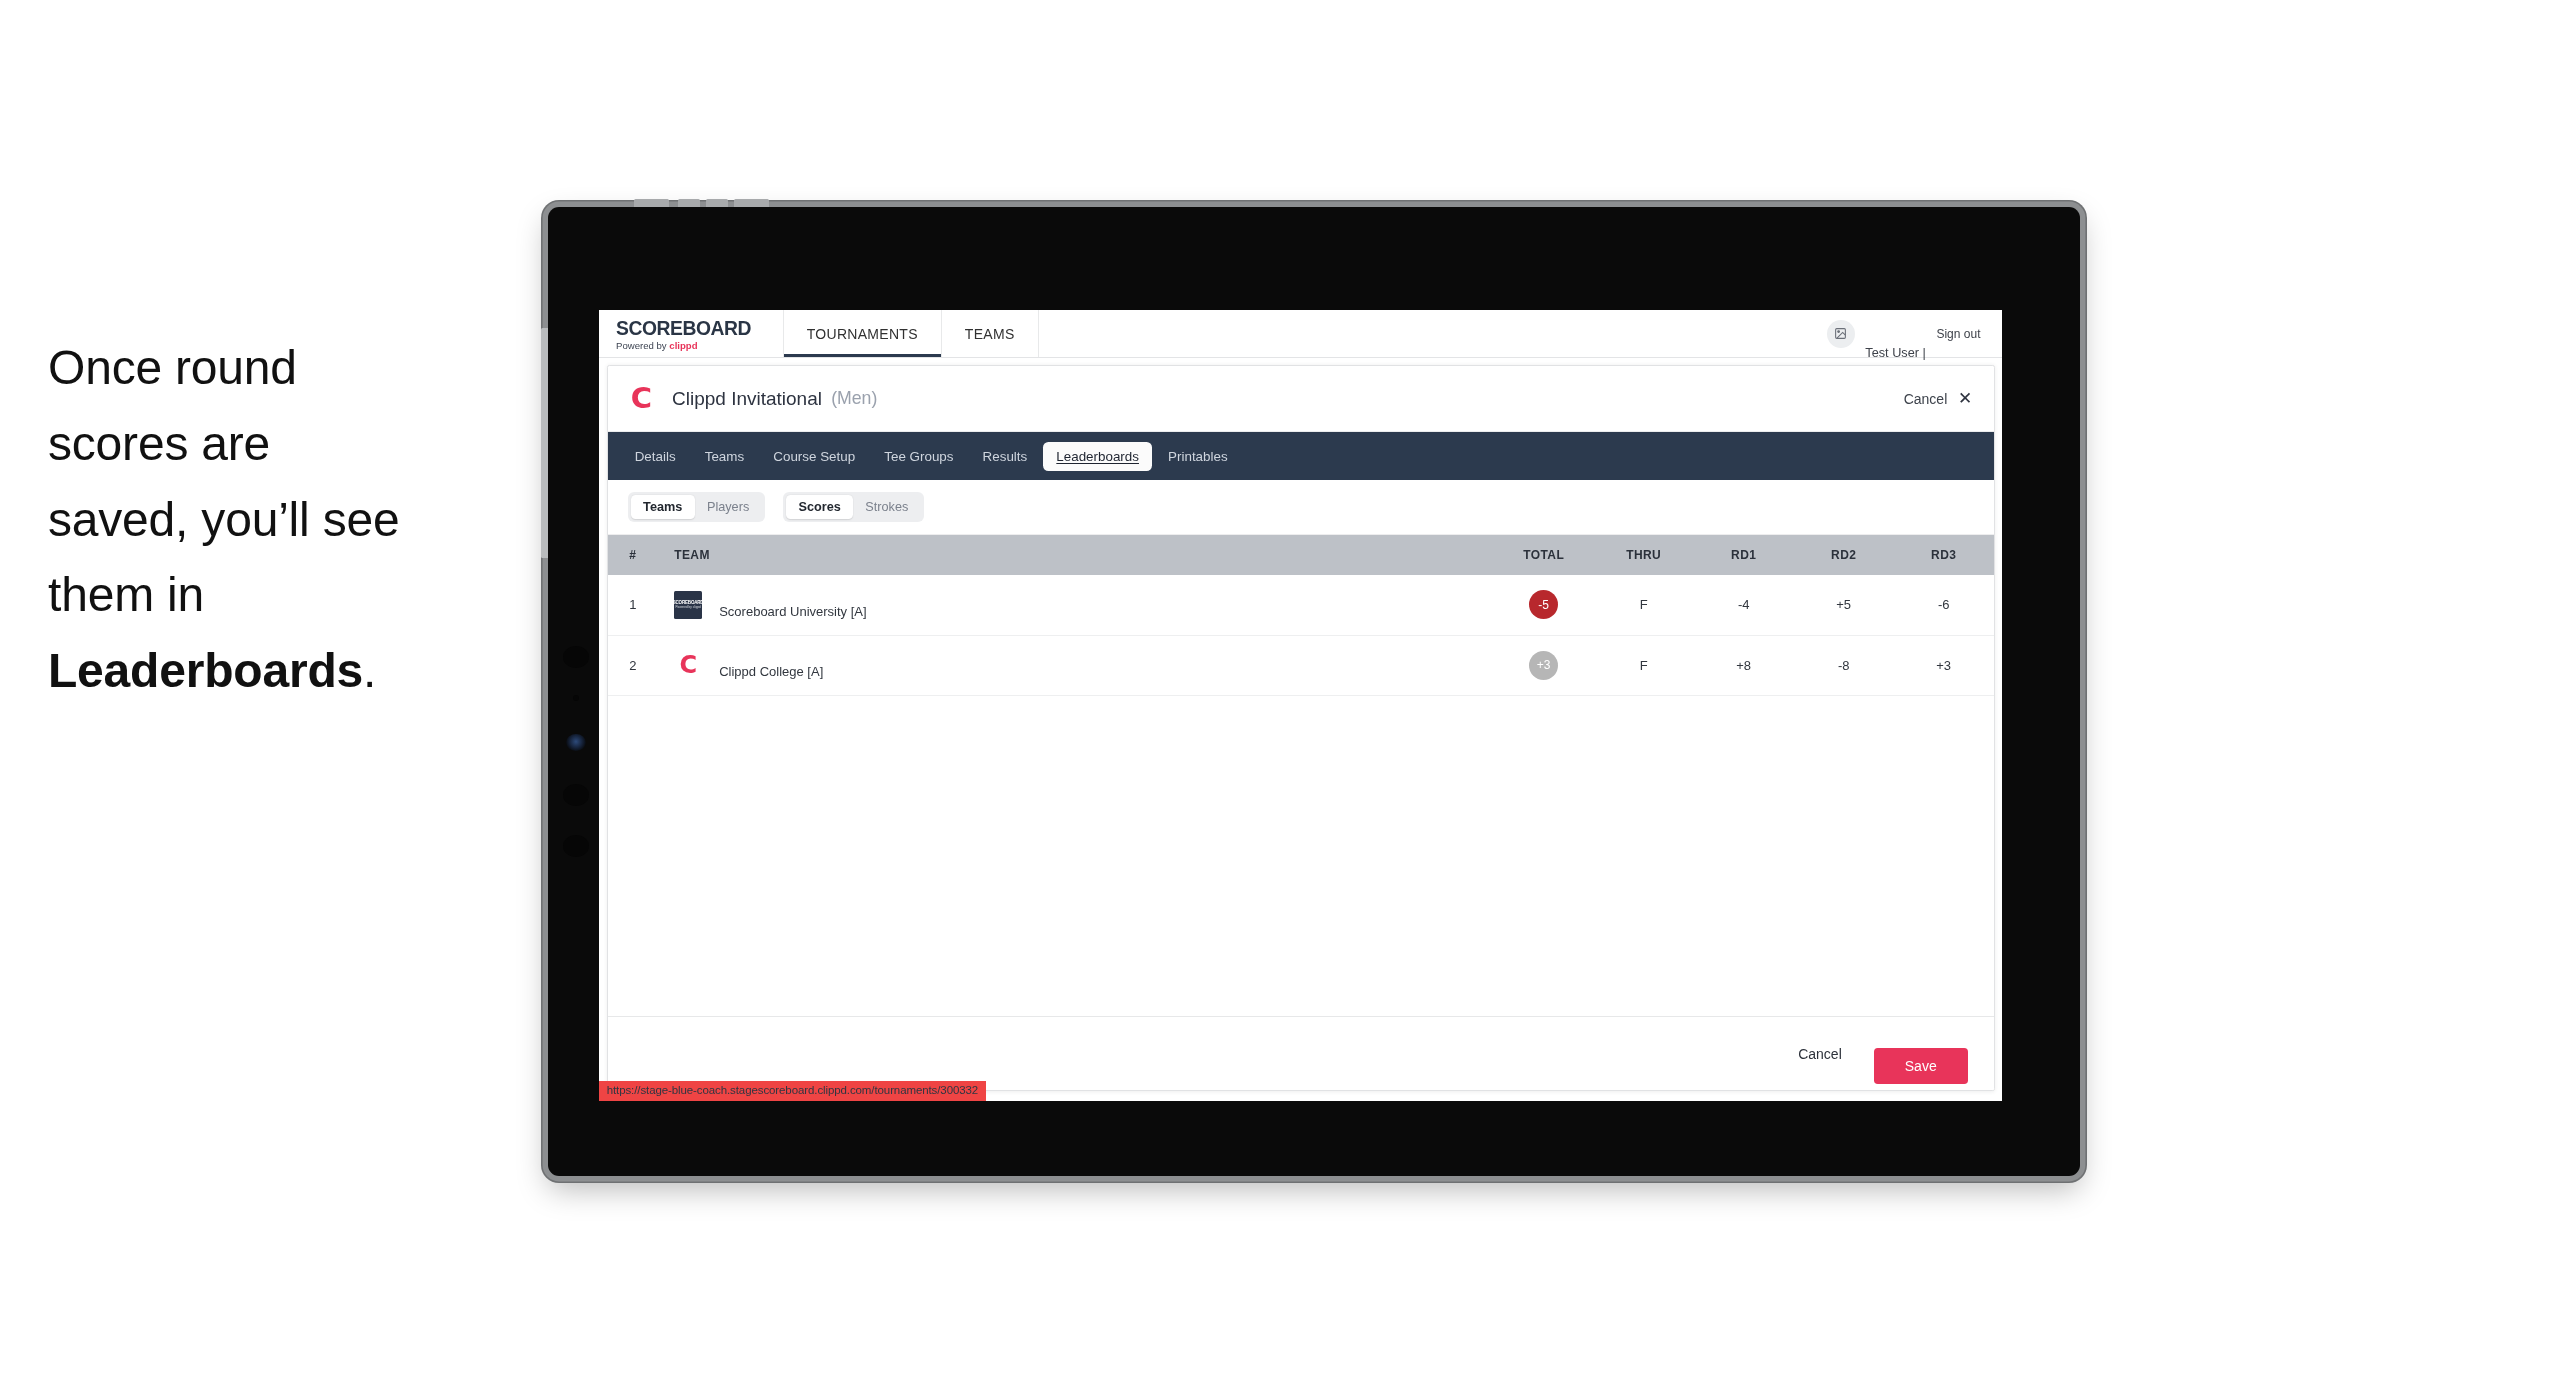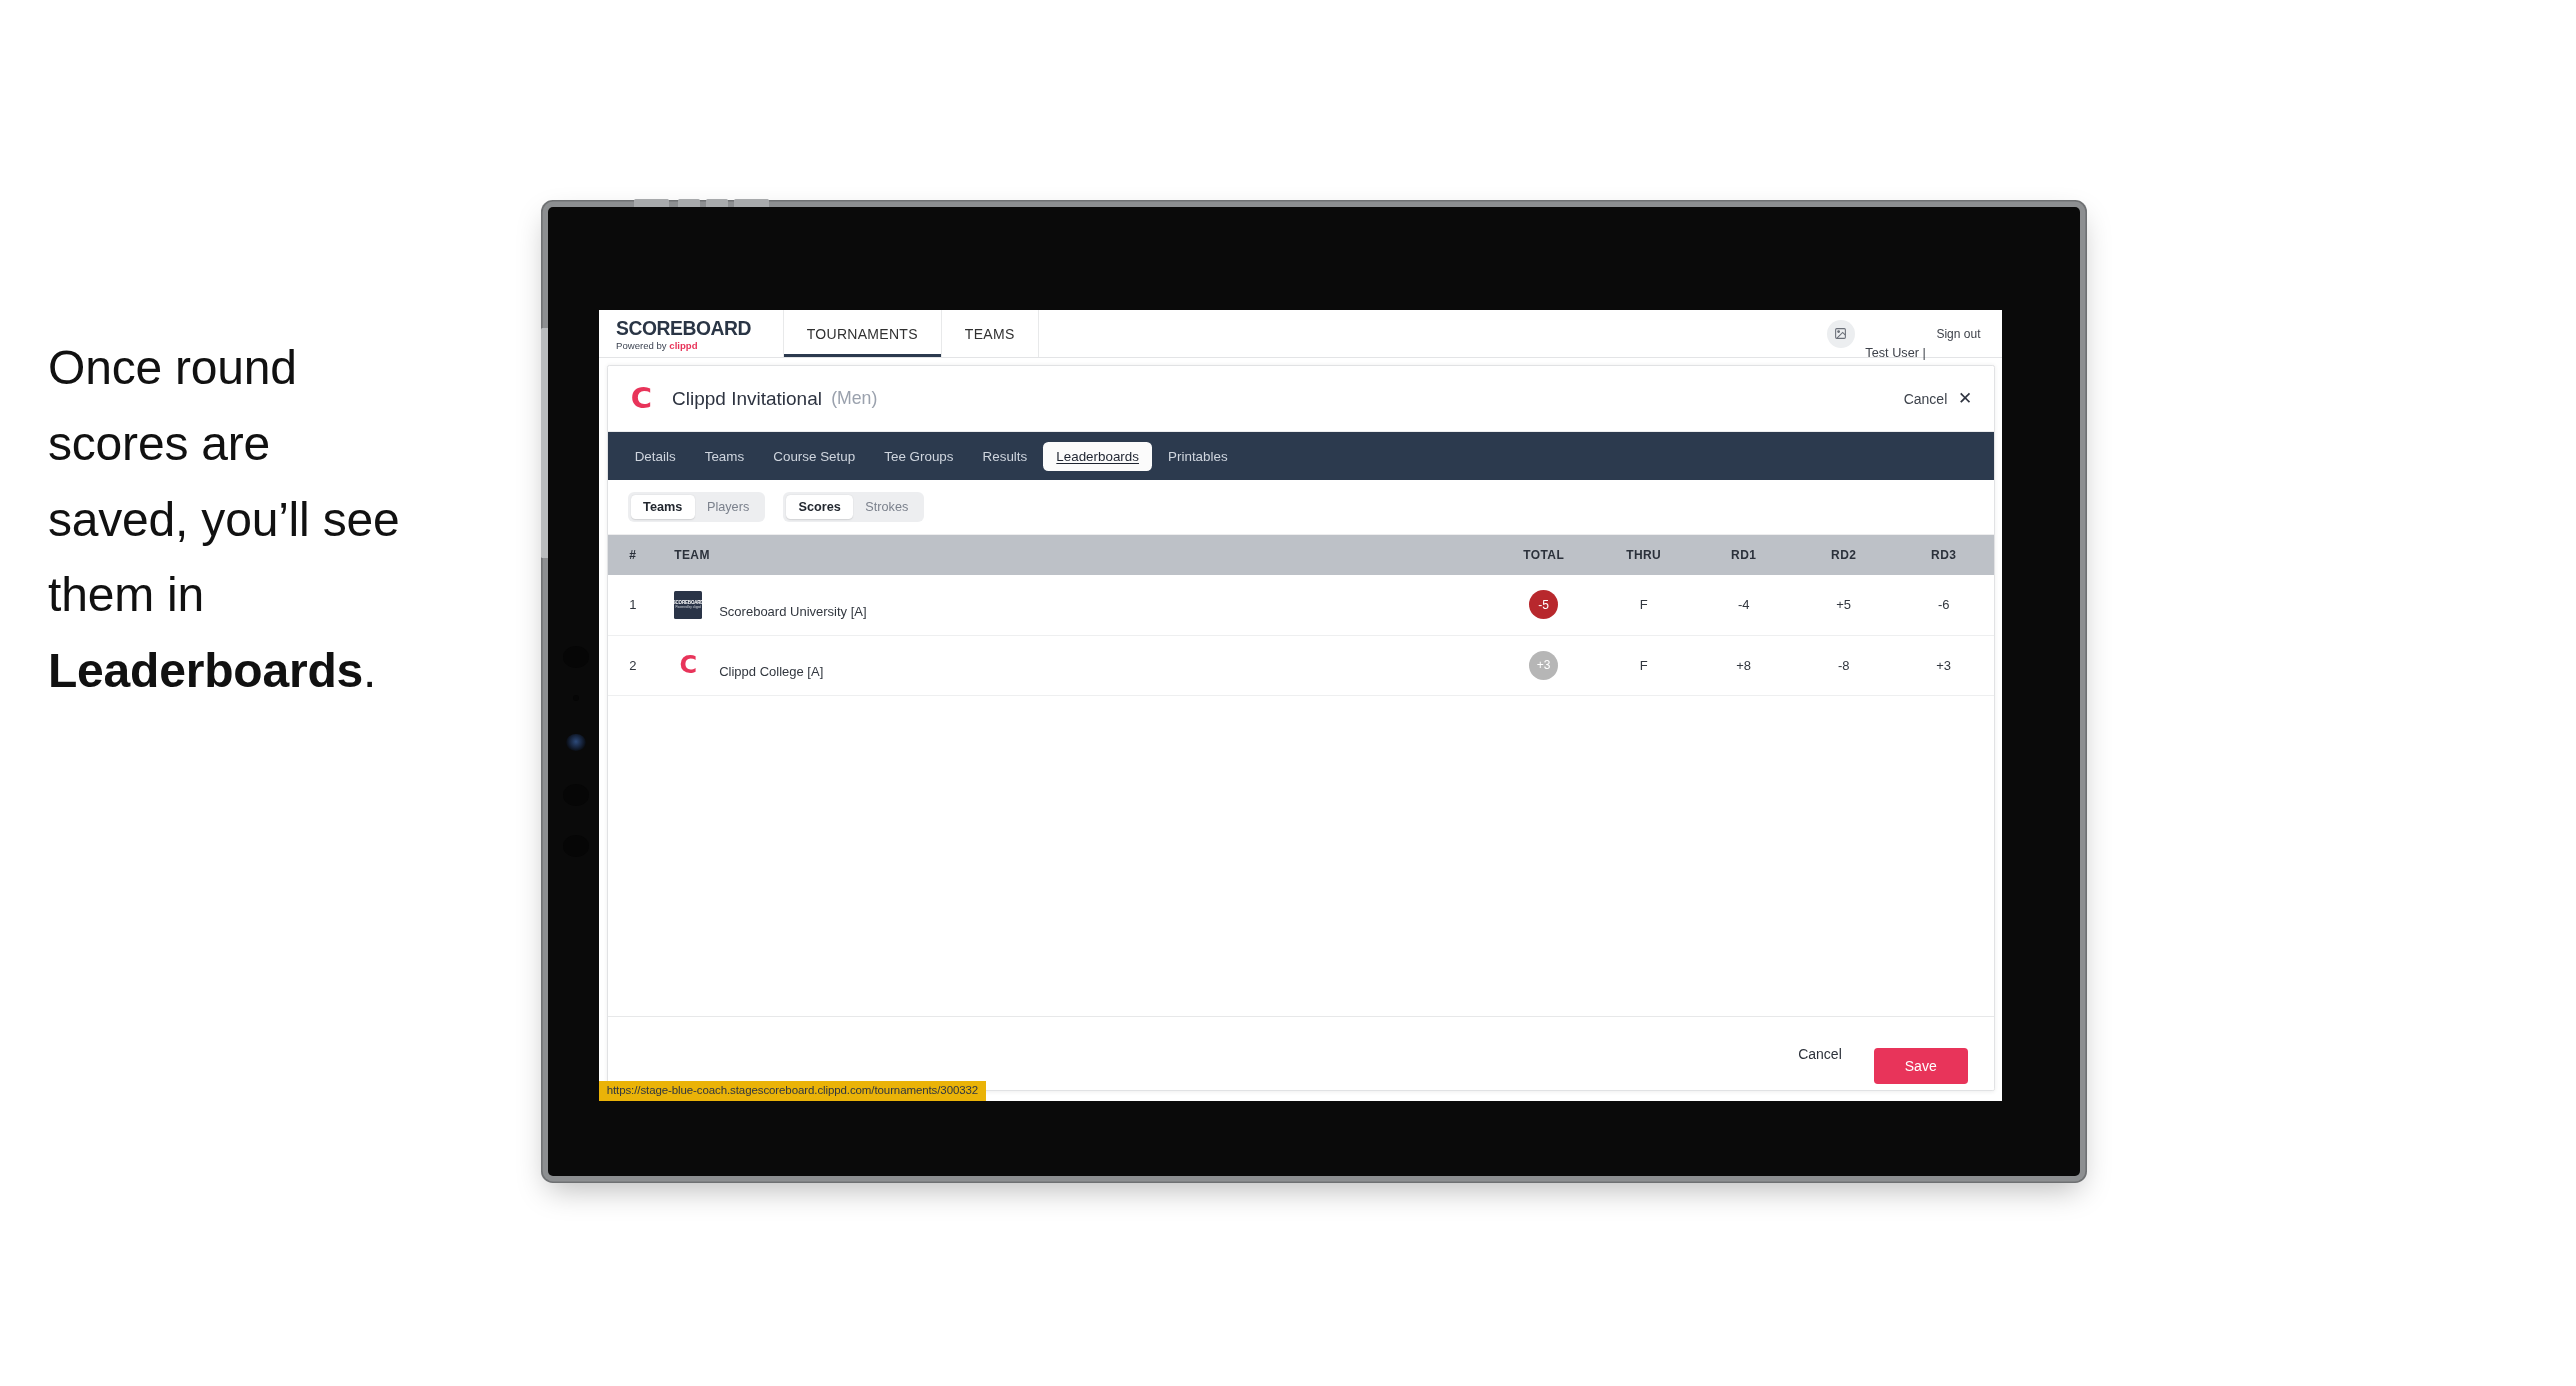--- a/index.html
+++ b/index.html
@@ -21,21 +21,21 @@
     letter-spacing: -0.2px;
   }
   #caption .bold { font-weight: bold; }
 
   
   #device {
     position: absolute;
     left: 548px; top: 207px;
     width: 1532px; height: 969px;
     background: #0a0a0a;
-    border-radius: 5px;
+    border-radius: 11px;
     box-shadow: 0 0 0 5.4px #8d8f91, 0 0 0 7px #6f7173, 0 12.3px 31px rgba(0,0,0,0.28);
   }
   
   .top-notch {
     position: absolute; top: -8.4px;
     height: 8.4px; background: #a8aaac;
     border-radius: 1.5px 1.5px 0 0;
   }
   .n1 { left: 86px; width: 35px; }
   .n2 { left: 130px; width: 21.5px; }
@@ -240,21 +240,21 @@
     background: #e8345a; color: #ffffff;
     font-size: 14px; padding: 10px 31px; border-radius: 3.8px;
     border: none; cursor: pointer;
     font-family: "Liberation Sans", sans-serif;
     margin-top: 24px;
   }
 
   
   #statusurl {
     position: absolute; left: 0; bottom: 0;
-    background: #eab308;
+    background: #ef4444;
     font-size: 11.5px; color: #2f3642;
     padding: 3.8px 7.7px 4.6px 7.7px;
     white-space: nowrap;
     letter-spacing: -0.1px;
   }
 </style>
 </head>
 <body>
 
 <div id="caption">

